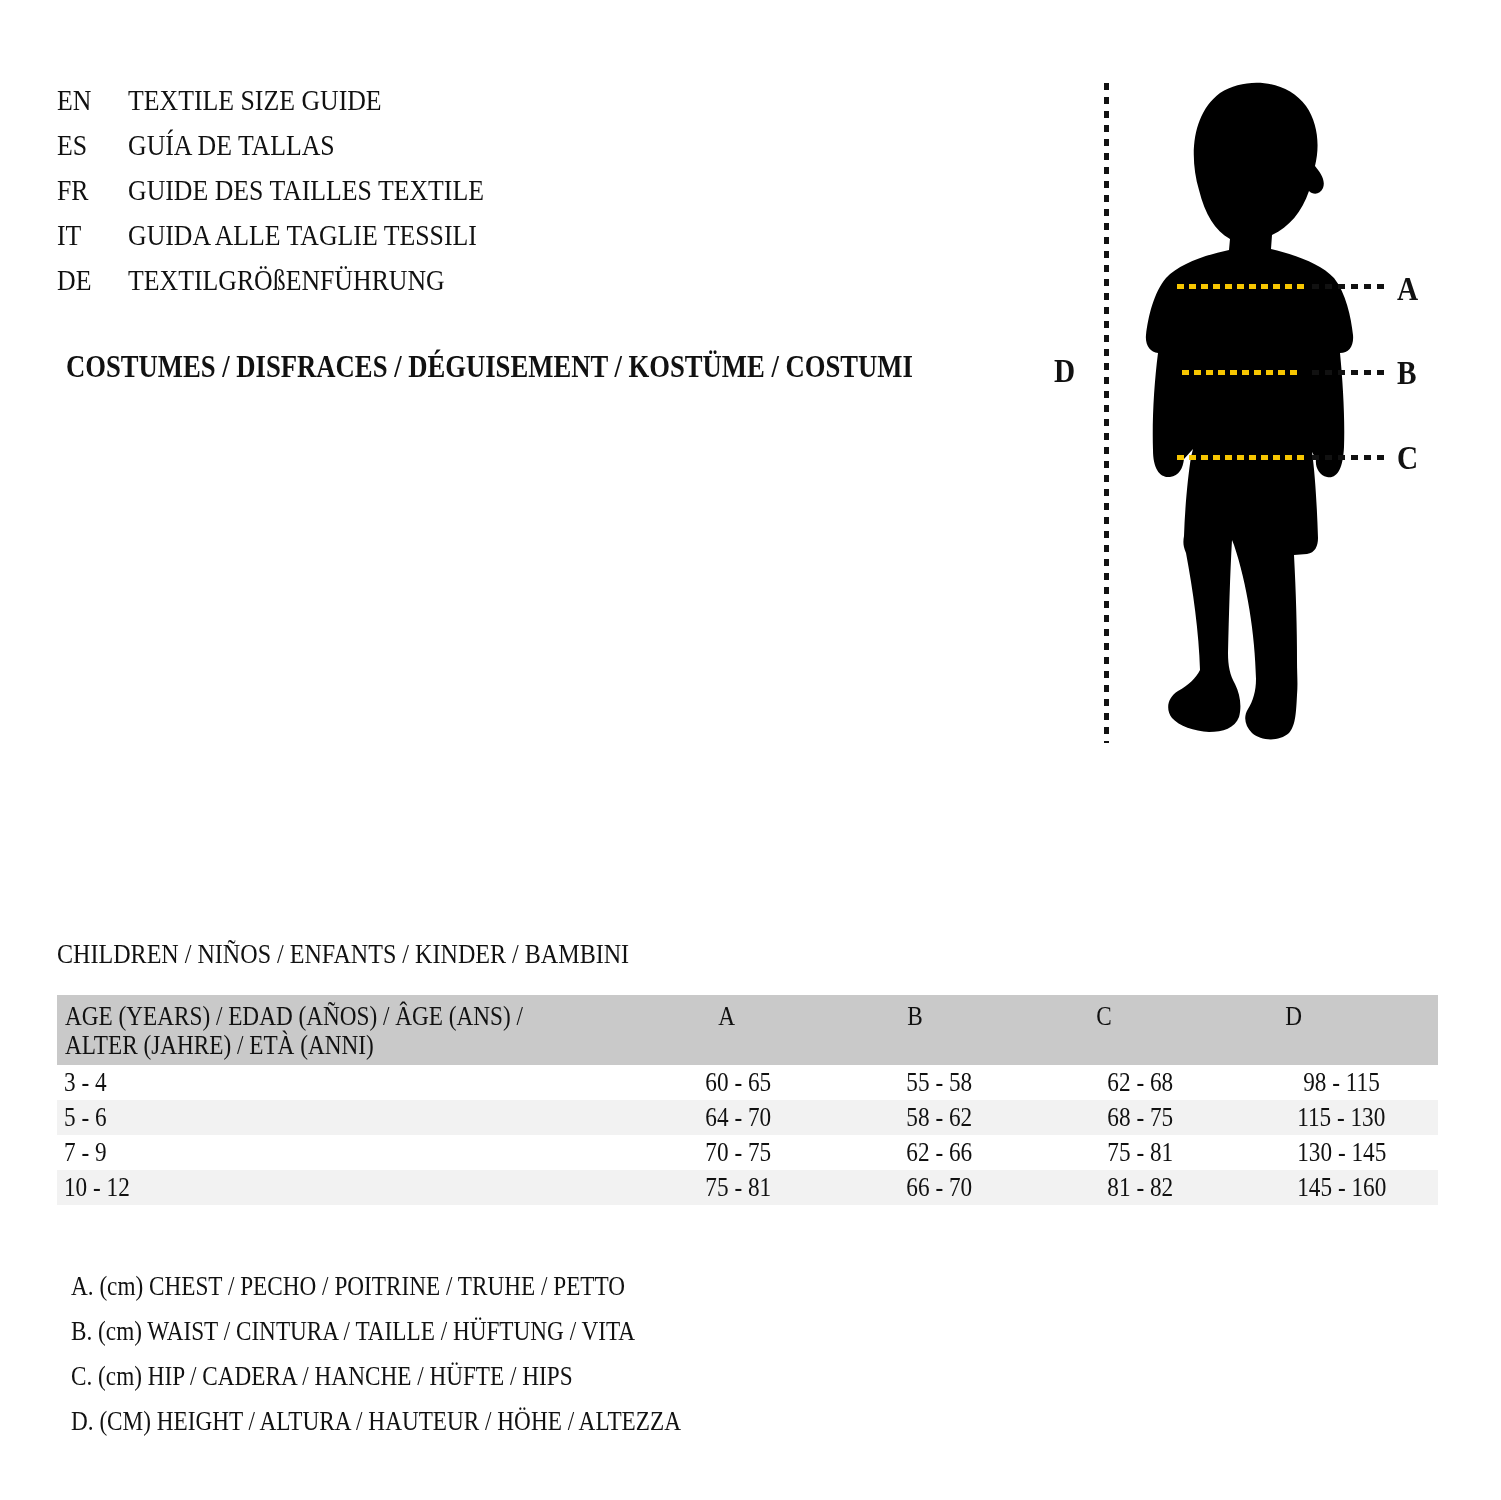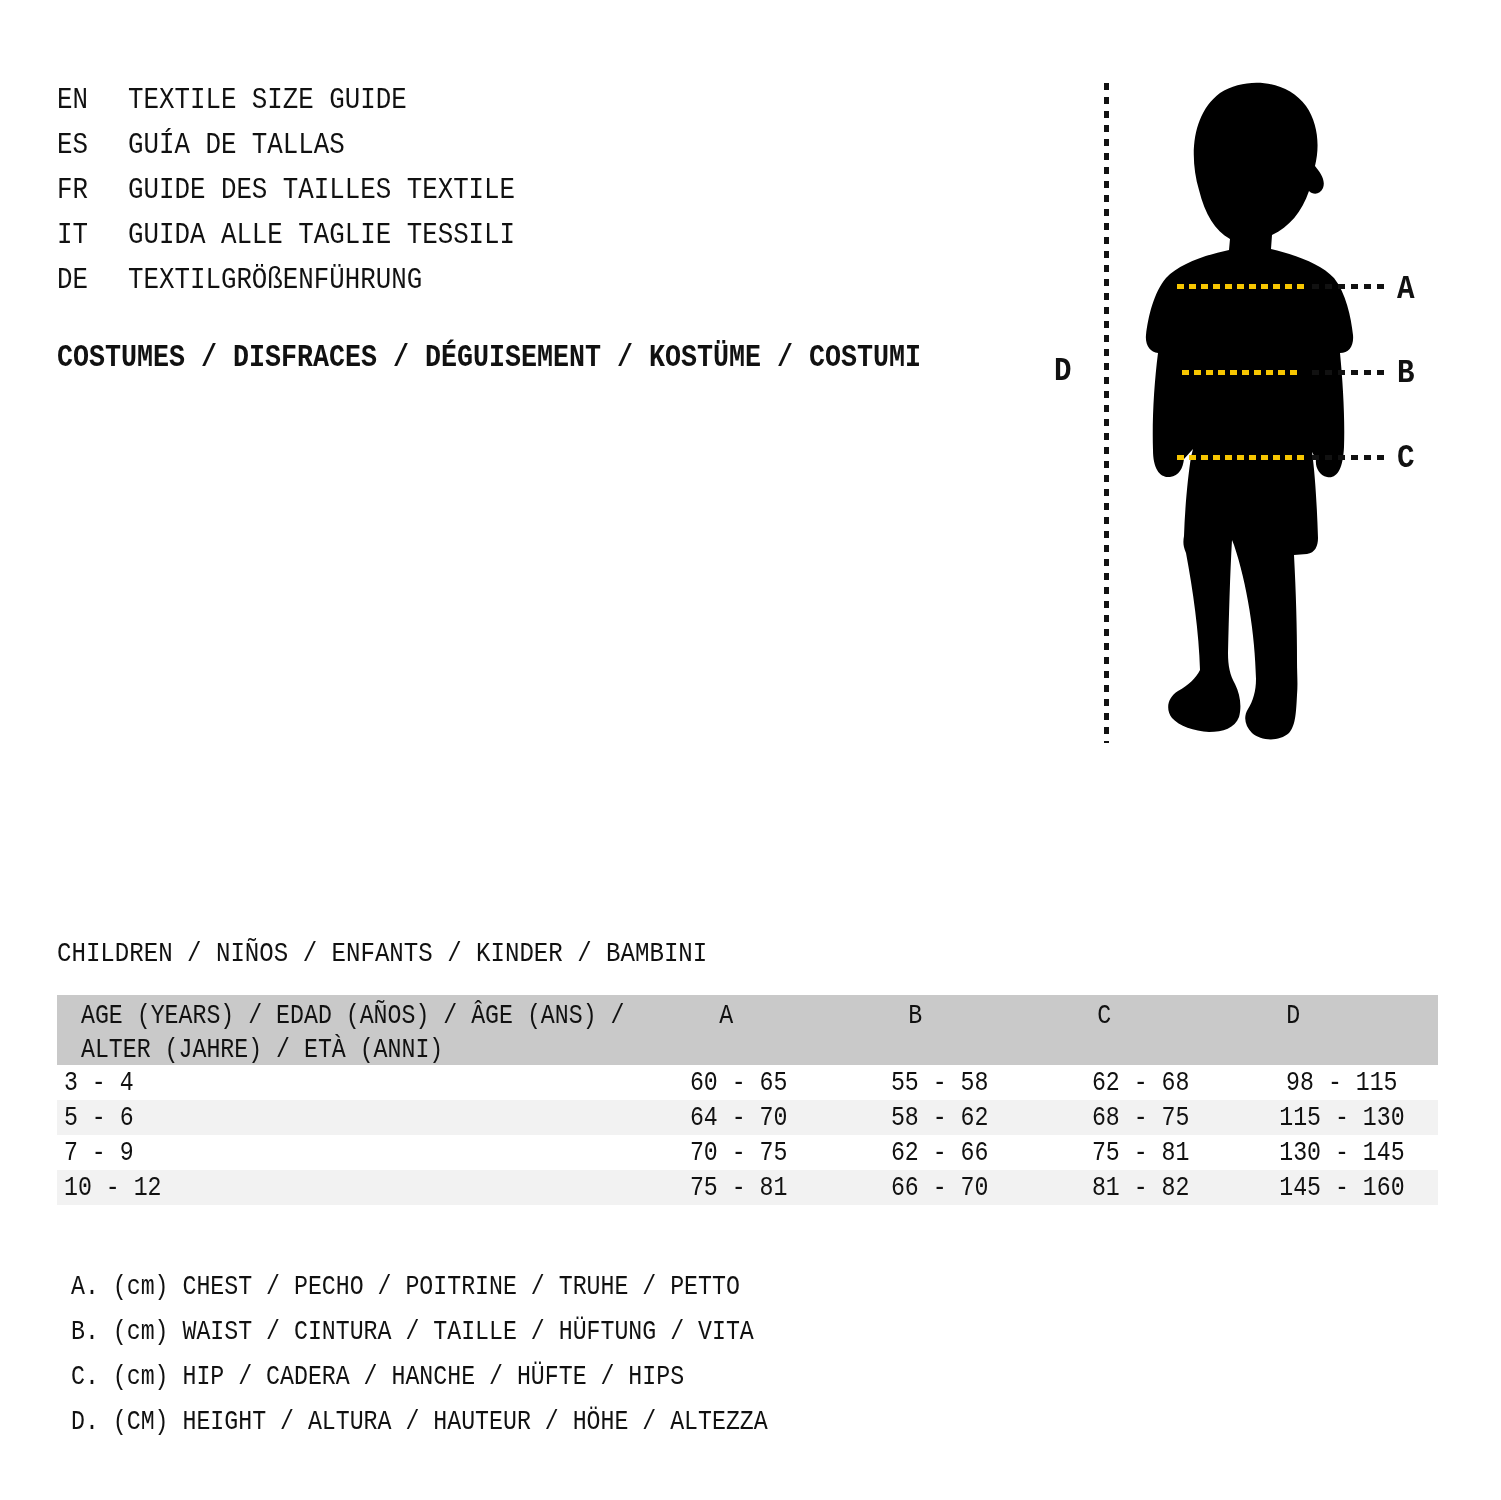--- a/index.html
+++ b/index.html
@@ -1,30 +1,30 @@
 <!DOCTYPE html>
 <html style="--accent_yellow: #F7C600; --silhouette_black: #000000; --table_header_bg: #C9C9C9; --row_alt_bg: #F2F2F2; --text: #111111;"><head>
 <meta charset="utf-8">
 <style>
   html,body{margin:0;padding:0;background:#fff;}
   .canvas{
     position:relative;width:1501px;height:1500px;background:#fff;overflow:hidden;
-    font-family:Liberation Mono, monospace;color:#111;
+    font-family:Liberation Serif, serif;color:#111;
   }
   
   .t{display:inline-block;transform:scaleX(.86);transform-origin:0 50%;white-space:nowrap;}
   .tc{transform-origin:50% 50%;}
 
   
   .langs{position:absolute;left:57px;top:77px;}
   .lang-row{display:flex;height:45px;align-items:center;font-size:30px;}
   .lang-code{flex:0 0 71px;width:71px;}
 
   
-  .costumes{position:absolute;left:57px;top:340px;margin:0;font-size:31px;font-weight:700;}
+  .costumes{position:absolute;left:57px;top:340px;margin:9px;font-size:31px;font-weight:700;}
   .children{position:absolute;left:57px;top:938px;margin:0;font-size:28px;font-weight:400;}
 
   
   .figure{position:absolute;left:1040px;top:76px;width:420px;height:675px;}
   .vline{position:absolute;left:64px;top:7px;width:5px;height:660px;
          background:repeating-linear-gradient(180deg,#111 0 7px,transparent 7px 14px);}
   .kid{position:absolute;left:82px;top:0;width:260px;height:670px;}
   .yline{position:absolute;height:5px;
          background:repeating-linear-gradient(90deg,var(--accent_yellow,#F7C600) 0 7px,transparent 7px 12px);}
   .yline.la{left:137px;top:208px;width:128px;}
@@ -38,21 +38,21 @@
   .flabel{position:absolute;font-size:34px;font-weight:700;line-height:34px;}
   .flabel.la{left:357px;top:196px;}
   .flabel.lb{left:357px;top:280px;}
   .flabel.lc{left:357px;top:365px;}
   .flabel.ld{left:14px;top:278px;}
 
   
   .table{position:absolute;left:57px;top:995px;width:1381px;font-size:27px;}
   .thead,.trow{display:grid;grid-template-columns:575px 189px 189px 189px 189px 1fr;}
   .thead{background:var(--table_header_bg,#C9C9C9);height:70px;}
-  .age-h{padding:7px 0 0 24px;display:flex;flex-direction:column;align-items:flex-start;line-height:29px;justify-content:space-between;}
+  .age-h{padding:7px 0 0 8px;display:flex;flex-direction:column;align-items:flex-start;line-height:29px;}
   .col-h{padding-top:7px;line-height:29px;display:flex;justify-content:center;align-items:flex-start;}
   .trow{height:35px;gap:12px;}
   .trow.alt{background:var(--row_alt_bg,#F2F2F2);}
   .cell{display:flex;align-items:center;}
   .cell.age{padding-left:7px;}
   .cell.num{justify-content:center;}
 
   
   .legend{position:absolute;left:55px;top:1248px;margin:16px;padding:0;list-style:none;font-size:27px;}
   .legend li{height:45px;display:flex;align-items:center;}

